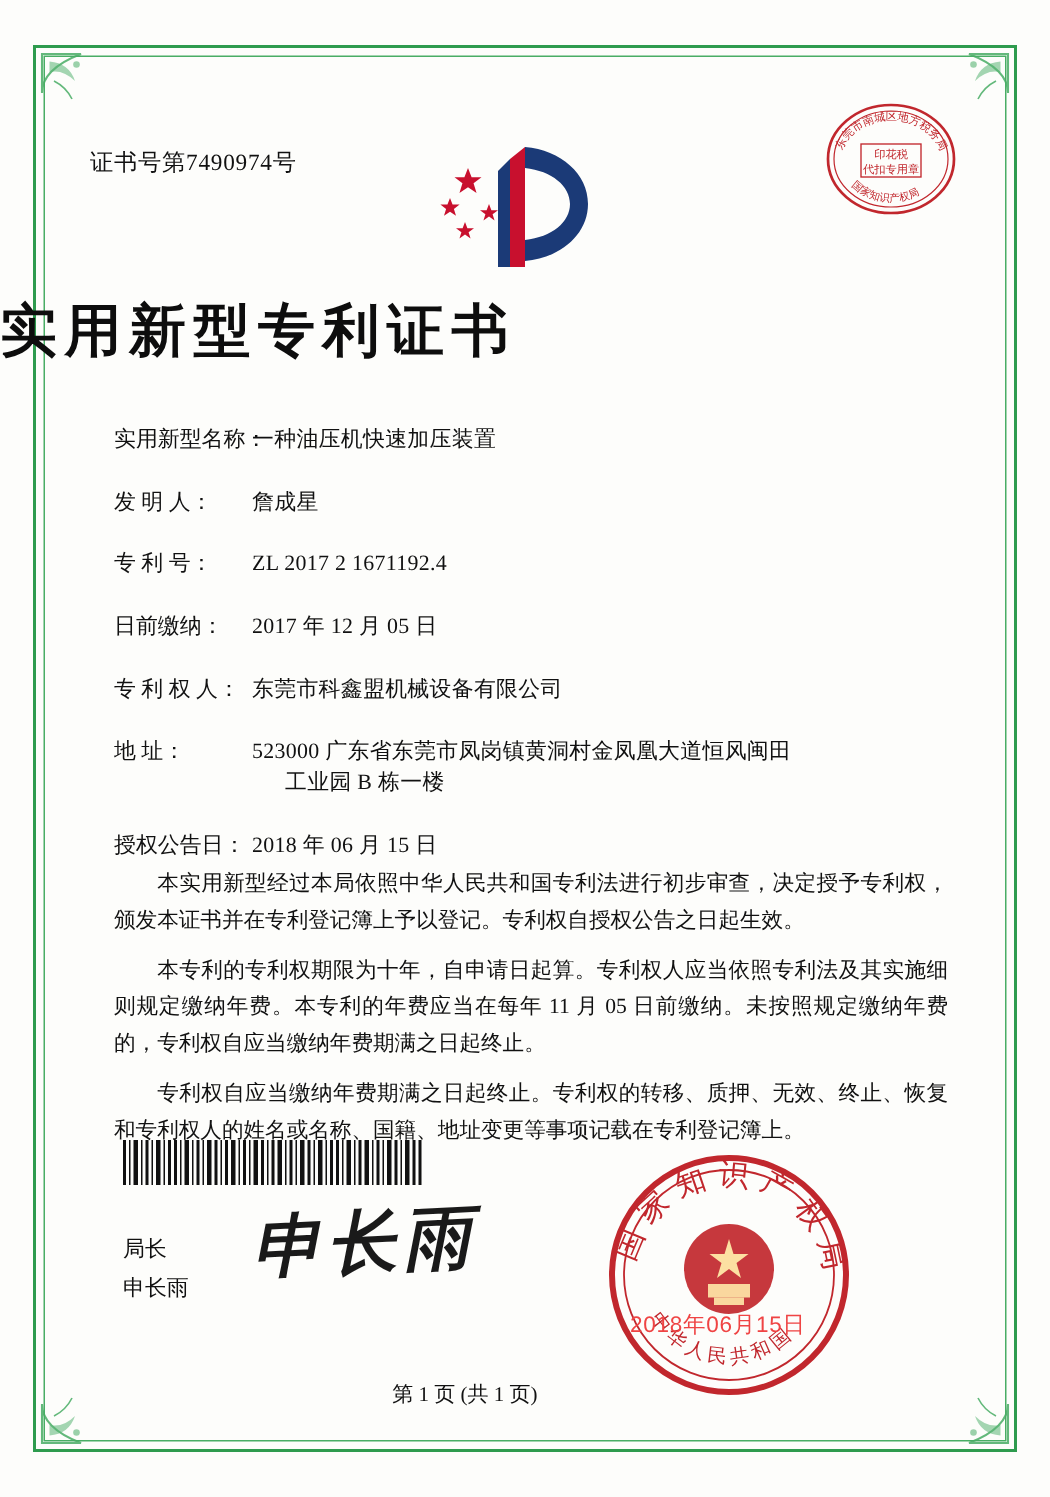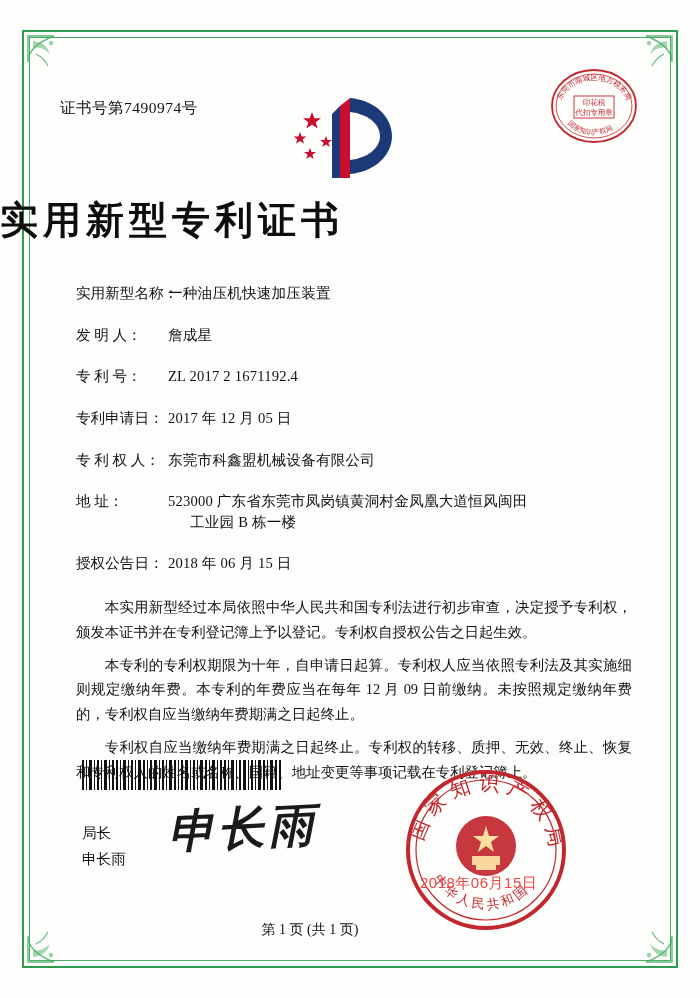--- a/index.html
+++ b/index.html
@@ -130,21 +130,21 @@
     margin-bottom: 16px;
   }
   .half-left { width: 330px; display: flex; }
   .half-right { flex: 1; display: flex; }
   .half-right .flabel { width: 92px; flex: 0 0 92px; }
 
   
   .paras {
     position: absolute;
     left: 76px;
-    top: 595px;
+    top: 577px;
     width: 556px;
     font-size: 14.4px;
     line-height: 1.72;
     color: #111;
     text-align: justify;
   }
   .paras p {
     margin: 0 0 8px 0;
     text-indent: 2em;
   }
@@ -297,21 +297,21 @@
       <div class="flabel">发 明 人：</div>
       <div class="fvalue">詹成星</div>
     </div>
 
     <div class="frow">
       <div class="flabel">专 利 号：</div>
       <div class="fvalue">ZL 2017 2 1671192.4</div>
     </div>
 
     <div class="frow">
-      <div class="flabel">专利申请日：</div>
+      <div class="flabel">日前缴纳：</div>
       <div class="fvalue">2017 年 12 月 05 日</div>
     </div>
 
     <div class="frow">
       <div class="flabel">专 利 权 人：</div>
       <div class="fvalue">东莞市科鑫盟机械设备有限公司</div>
     </div>
 
     <div class="frow">
       <div class="flabel">地 址：</div>
@@ -325,21 +325,21 @@
       <div class="half-left">
         <div class="flabel">授权公告日：</div>
         <div class="fvalue">2018 年 06 月 15 日</div>
       </div>
     </div>
 
   </div>
 
   <div class="paras">
     <p>本实用新型经过本局依照中华人民共和国专利法进行初步审查，决定授予专利权，颁发本证书并在专利登记簿上予以登记。专利权自授权公告之日起生效。</p>
-    <p>本专利的专利权期限为十年，自申请日起算。专利权人应当依照专利法及其实施细则规定缴纳年费。本专利的年费应当在每年 12 月 09 日前缴纳。未按照规定缴纳年费的，专利权自应当缴纳年费期满之日起终止。</p>
+    <p>本专利的专利权期限为十年，自申请日起算。专利权人应当依照专利法及其实施细则规定缴纳年费。本专利的年费应当在每年 11 月 05 日前缴纳。未按照规定缴纳年费的，专利权自应当缴纳年费期满之日起终止。</p>
     <p>专利权自应当缴纳年费期满之日起终止。专利权的转移、质押、无效、终止、恢复和专利权人的姓名或名称、国籍、地址变更等事项记载在专利登记簿上。</p>
   </div>
 
   <div class="barcode">
     <svg width="200" height="30" viewBox="0 0 200 30" preserveAspectRatio="none">
       <g fill="#111">
         <rect x="0" y="0" width="2" height="30"></rect>
           <rect x="4" y="0" width="1" height="30"></rect>
         <rect x="7" y="0" width="3" height="30"></rect>
           <rect x="12" y="0" width="1" height="30"></rect>

